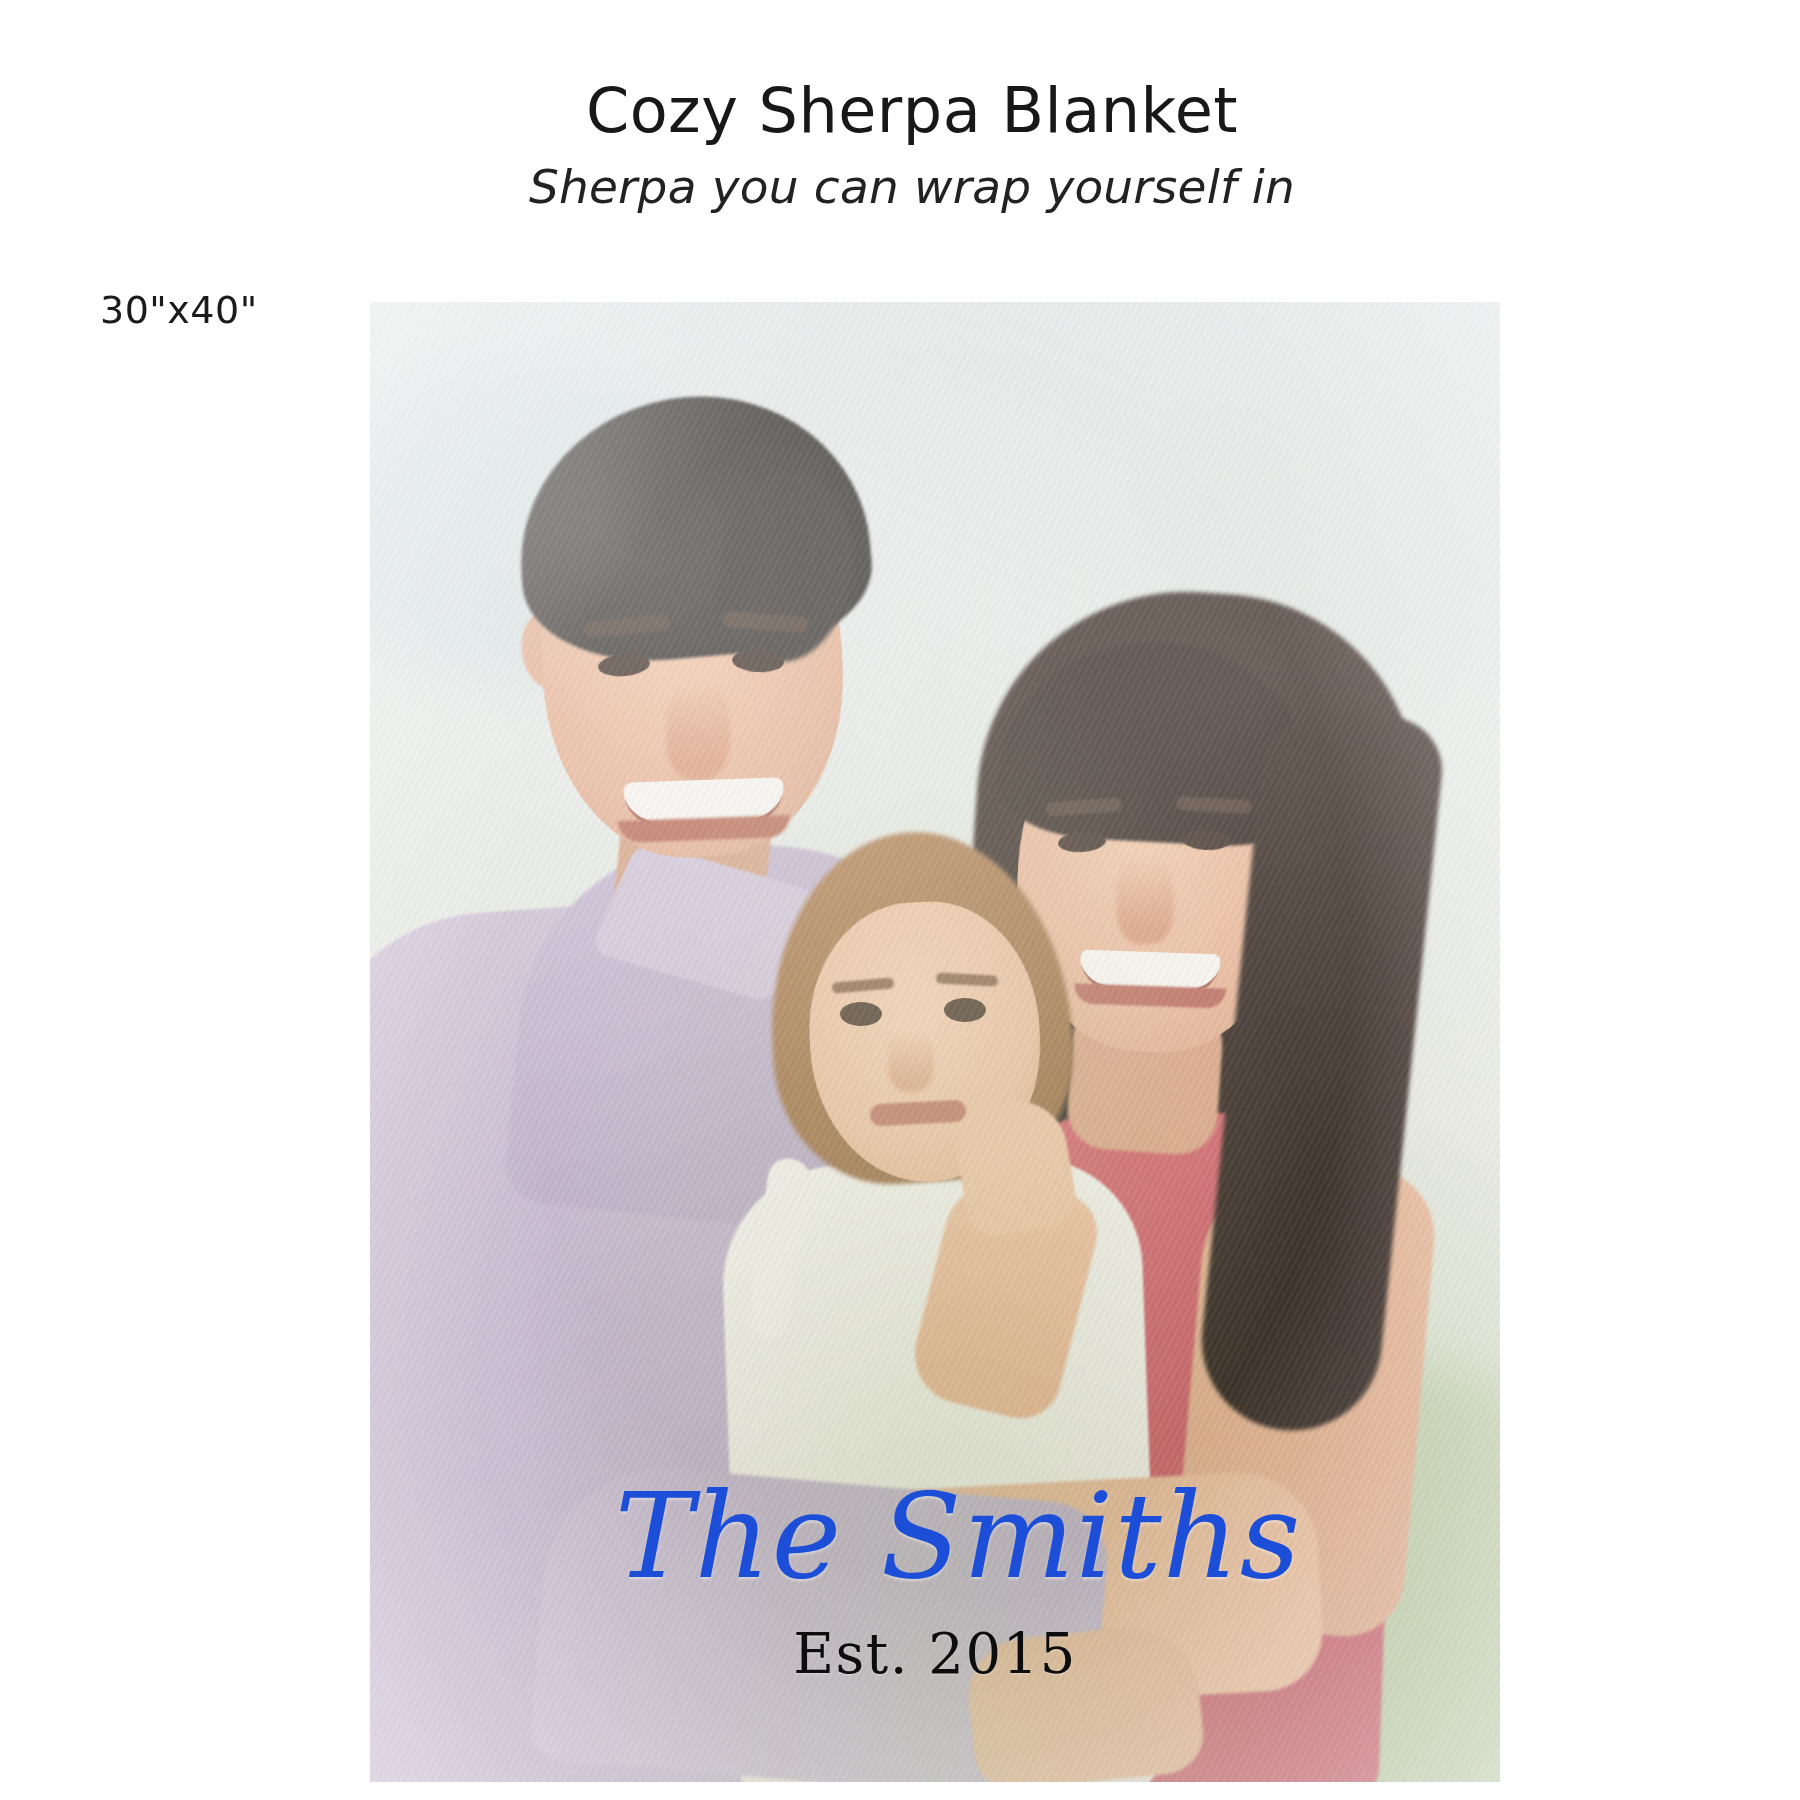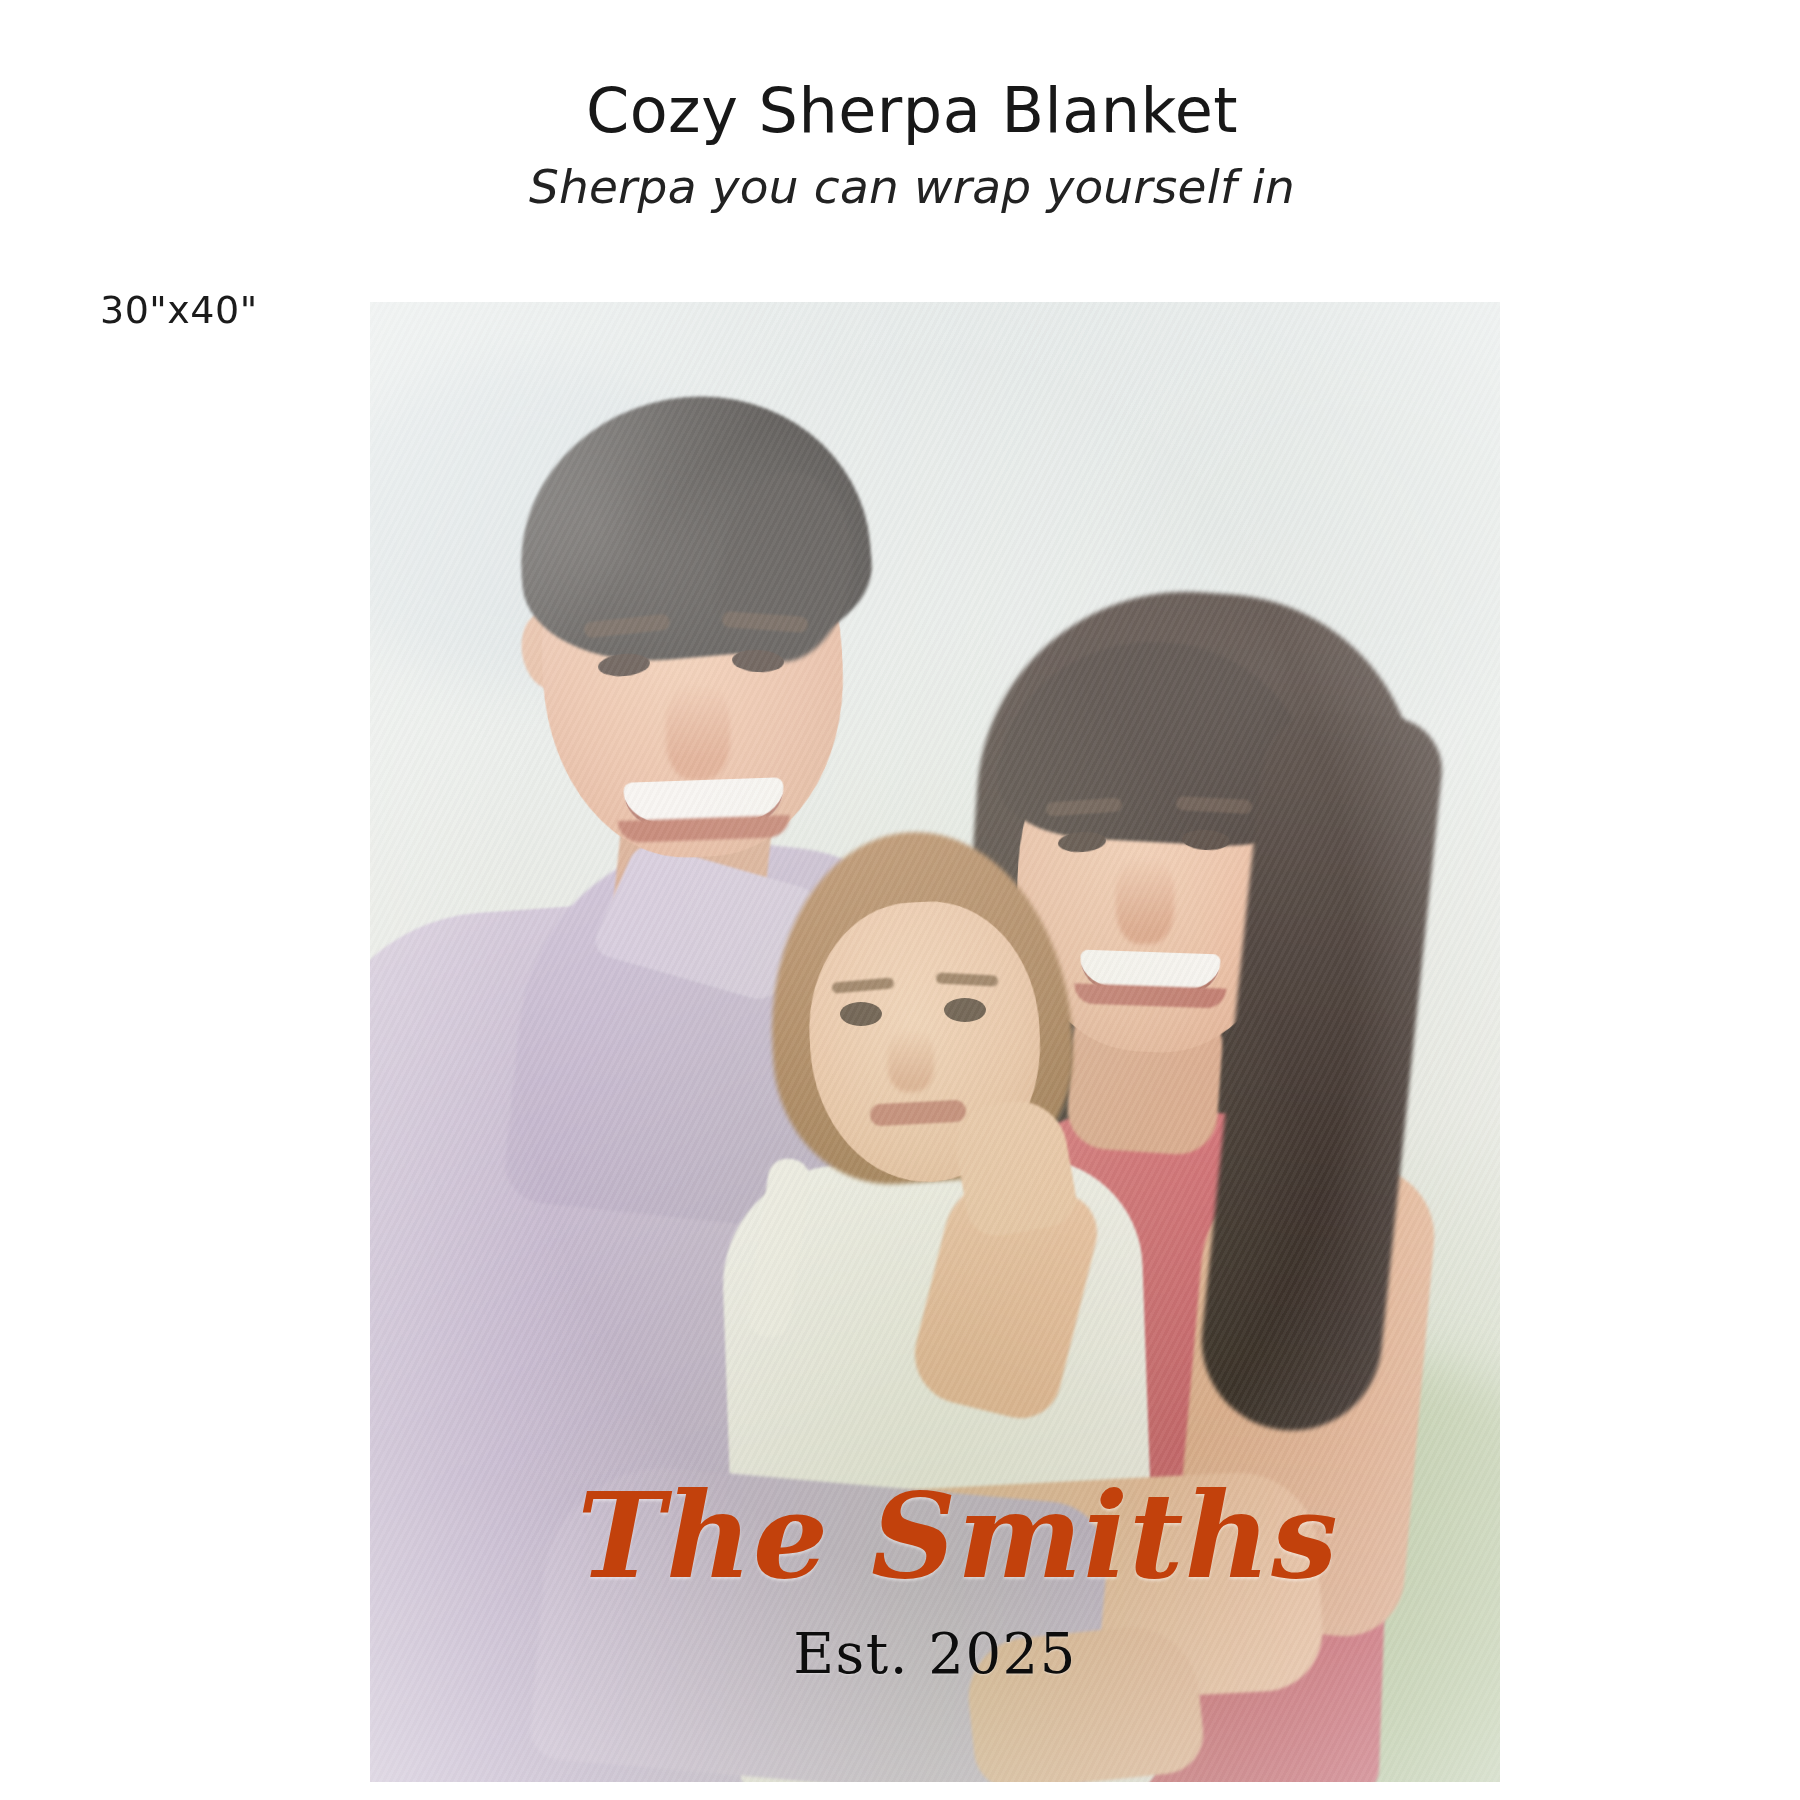--- a/index.html
+++ b/index.html
@@ -540,23 +540,23 @@
     position: absolute;
     left: 0;
     right: 0;
     bottom: 96px;
     text-align: center;
     pointer-events: none;
   }
   .family-name {
     font-family: "DejaVu Serif", serif;
     font-style: italic;
-    font-weight: 700;
+    font-weight: 400;
     font-size: 118px;
-    color: #c2410c;
+    color: #1d4ed8;
     line-height: 1;
     letter-spacing: 1px;
     text-shadow: 0 2px 3px rgba(255,255,255,.45);
     padding-left: 46px;
   }
   .est-year {
     font-family: "DejaVu Serif", serif;
     font-size: 56px;
     color: #0d0d0d;
     margin-top: 26px;
@@ -632,17 +632,17 @@
       <div class="mom-arm"></div>
       <div class="dad-arm"></div>
       <div class="dad-hand"></div>
 
       <div class="watercolor"></div>
       <div class="vignette"></div>
     </div>
 
     <div class="overlay-text">
       <div class="family-name">The Smiths</div>
-      <div class="est-year">Est. 2025</div>
+      <div class="est-year">Est. 2015</div>
     </div>
 
   </div>
 </div>
 
 </body></html>

